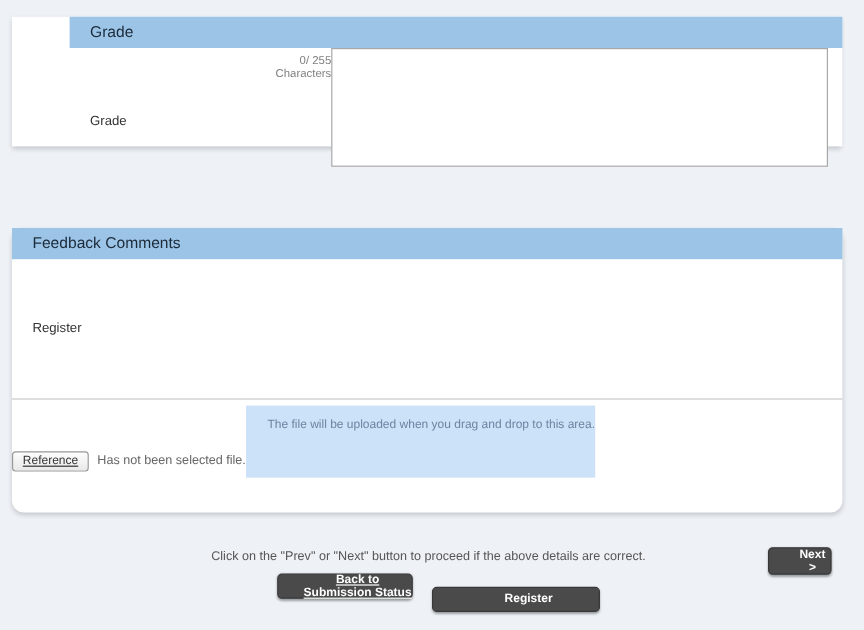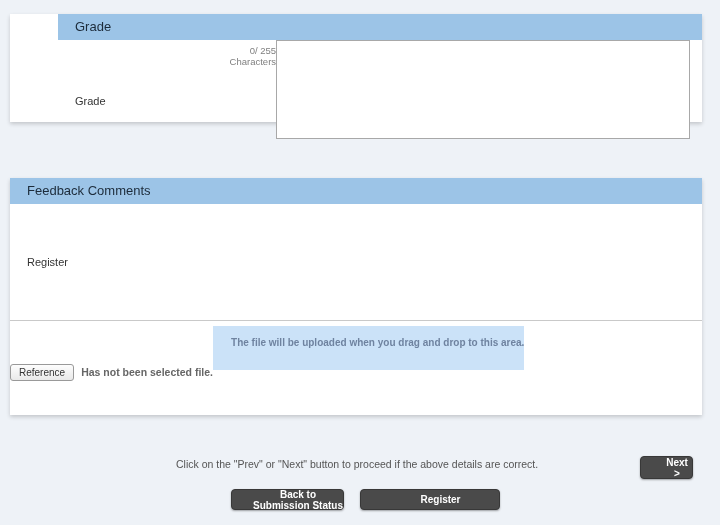--- a/index.html
+++ b/index.html
@@ -11,21 +11,21 @@
     overflow:hidden;
   }
   .card {
     position:absolute;
     left:10px;
     width:692px;
     background:#ffffff;
     box-shadow:0 2px 4px rgba(0,0,0,0.18);
   }
   #grade-card { top:14px; height:108px;padding-left:48px; }
-  #feedback-card { top:178px; height:237px; }
+  #feedback-card { top:190px; height:237px;border-radius:10px; }
   .section-header {
     height:26px;
     background:#9cc4e7;
     color:#1c2b3a;
     font-size:13px;
     line-height:26px;
     padding-left:17px;
   }
   .row { display:flex; }
   .grade-row { height:122px; }
@@ -75,30 +75,30 @@
   }
   .ref-btn {
     font-family:"Liberation Sans", sans-serif;
     font-size:10px;
     color:#333333;
     padding:2px 8px;
     border:1px solid #999999;
     border-radius:3px;
     background:linear-gradient(#fdfdfd,#e9e9e9);
     cursor:pointer;
+    text-decoration:underline;
   }
-  .file-status { font-size:10.5px; color:#666666;font-weight:bold; }
+  .file-status { font-size:10.5px; color:#666666; }
   .dropzone {
     margin-top:5px;
-    height:44px;
+    height:60px;
     background:#cbe2f8;
     font-size:10px;
     color:#6f83a0;
     padding:11px 0 0 18px;
-    font-weight:bold;
   }
   .instruction {
     position:absolute;
     left:176px;
     top:457px;
     font-size:10.5px;
     color:#555555;
     line-height:14px;
   }
   .btn-dark {
@@ -111,21 +111,21 @@
     border:1px solid #383838;
     border-radius:4px;
     box-shadow:0 1px 2px rgba(0,0,0,0.35);
     display:flex;
     align-items:center;
     justify-content:center;
     cursor:pointer;
     padding-left:21px;
   }
   #next-btn { left:640px; top:456px; width:53px; height:23px; }
-  #back-btn { left:231px; top:489px; width:113px; height:21px; }
+  #back-btn { left:231px; top:478px; width:113px; height:21px;text-decoration:underline; }
   #register-btn { left:360px; top:489px; width:140px; height:21px; }
 </style>
 </head>
 <body>
 
 <section class="card" id="grade-card">
   <div class="section-header">Grade</div>
   <div class="row grade-row">
     <div class="label-col">Grade</div>
     <div class="field-col">

